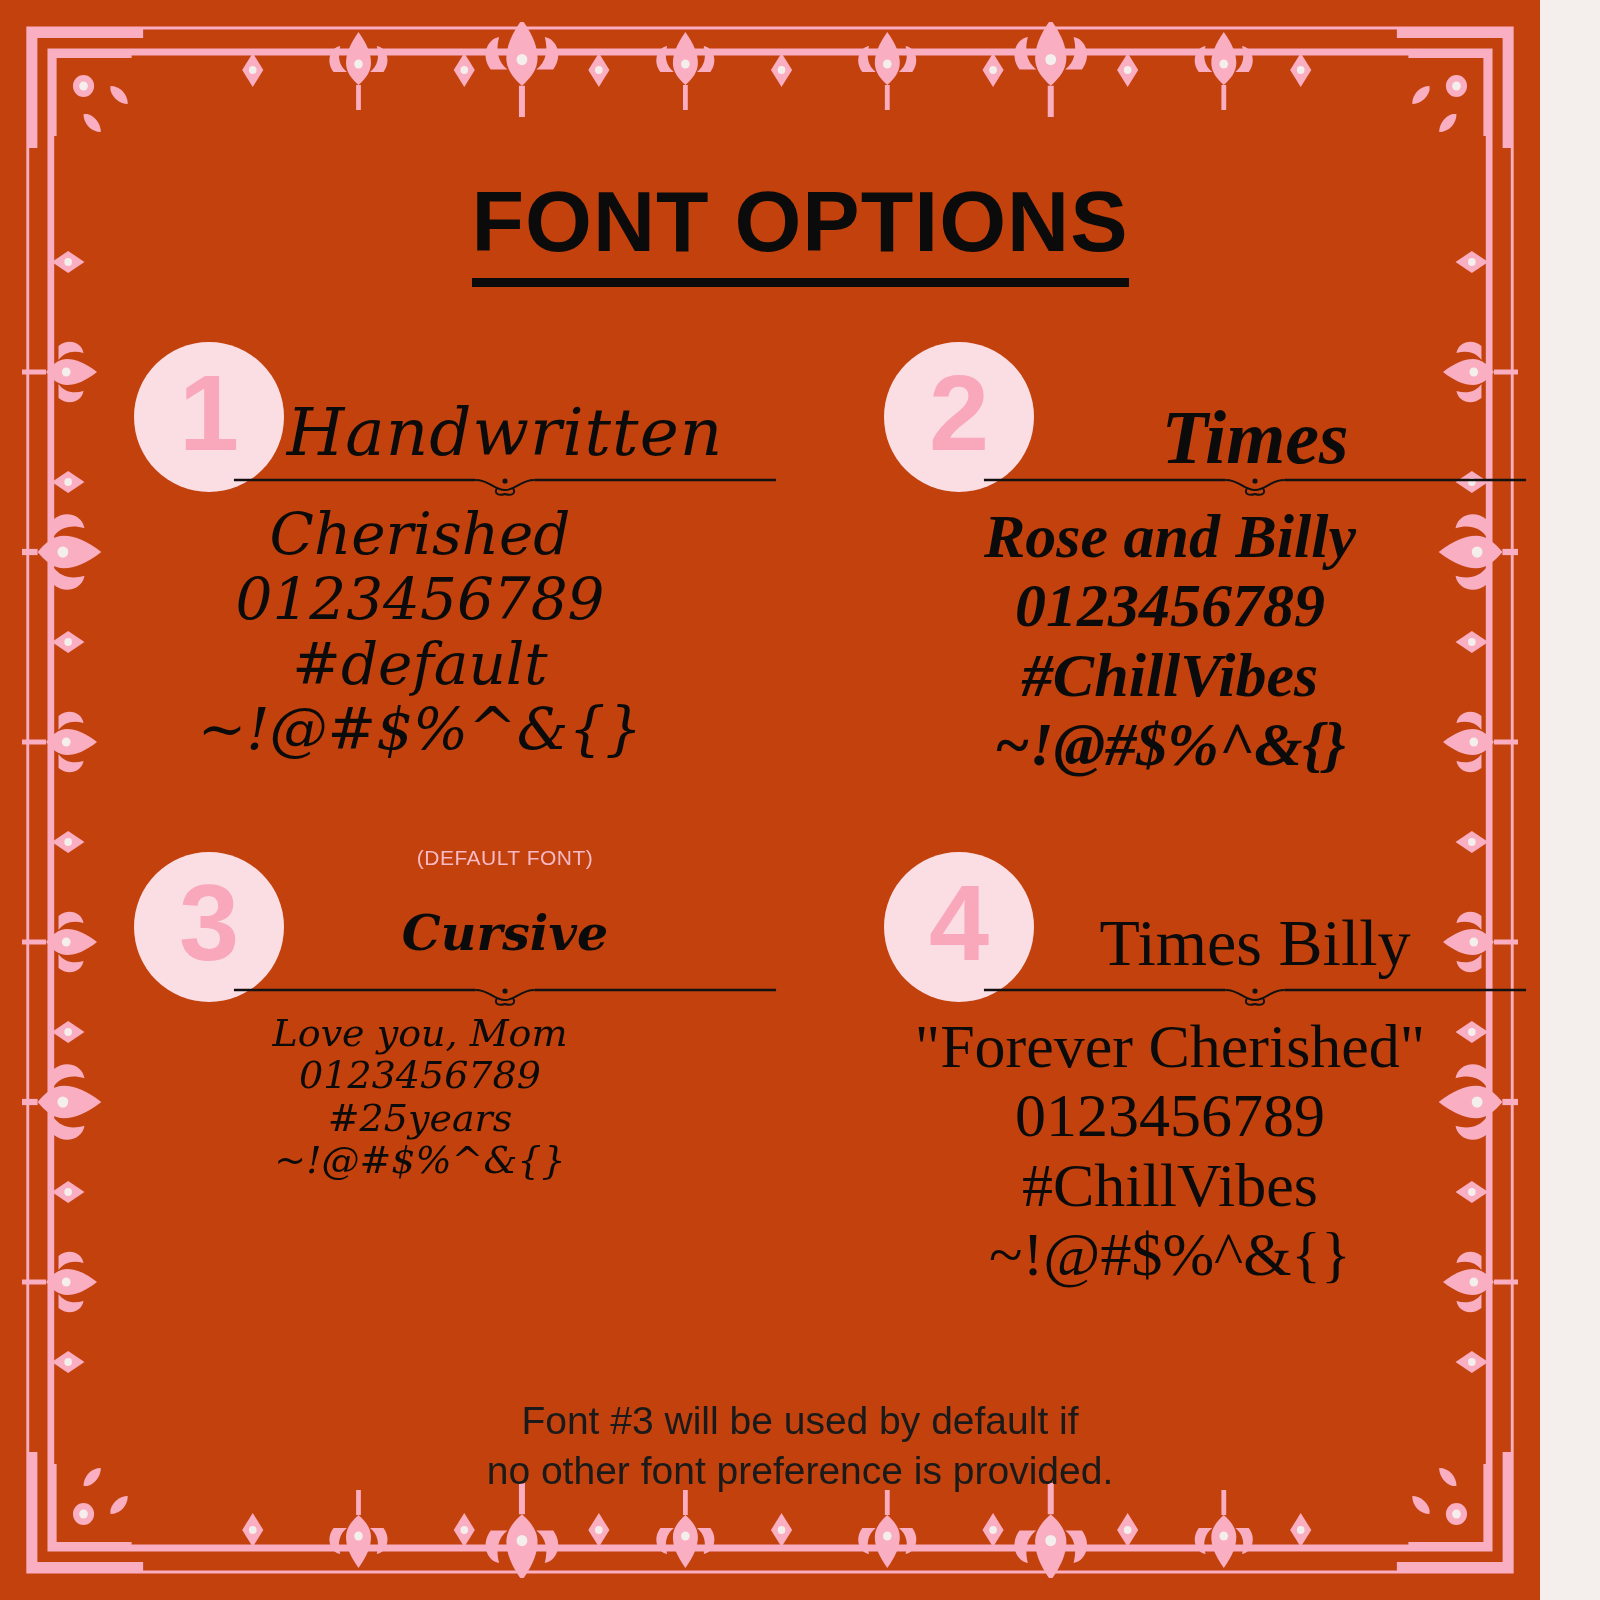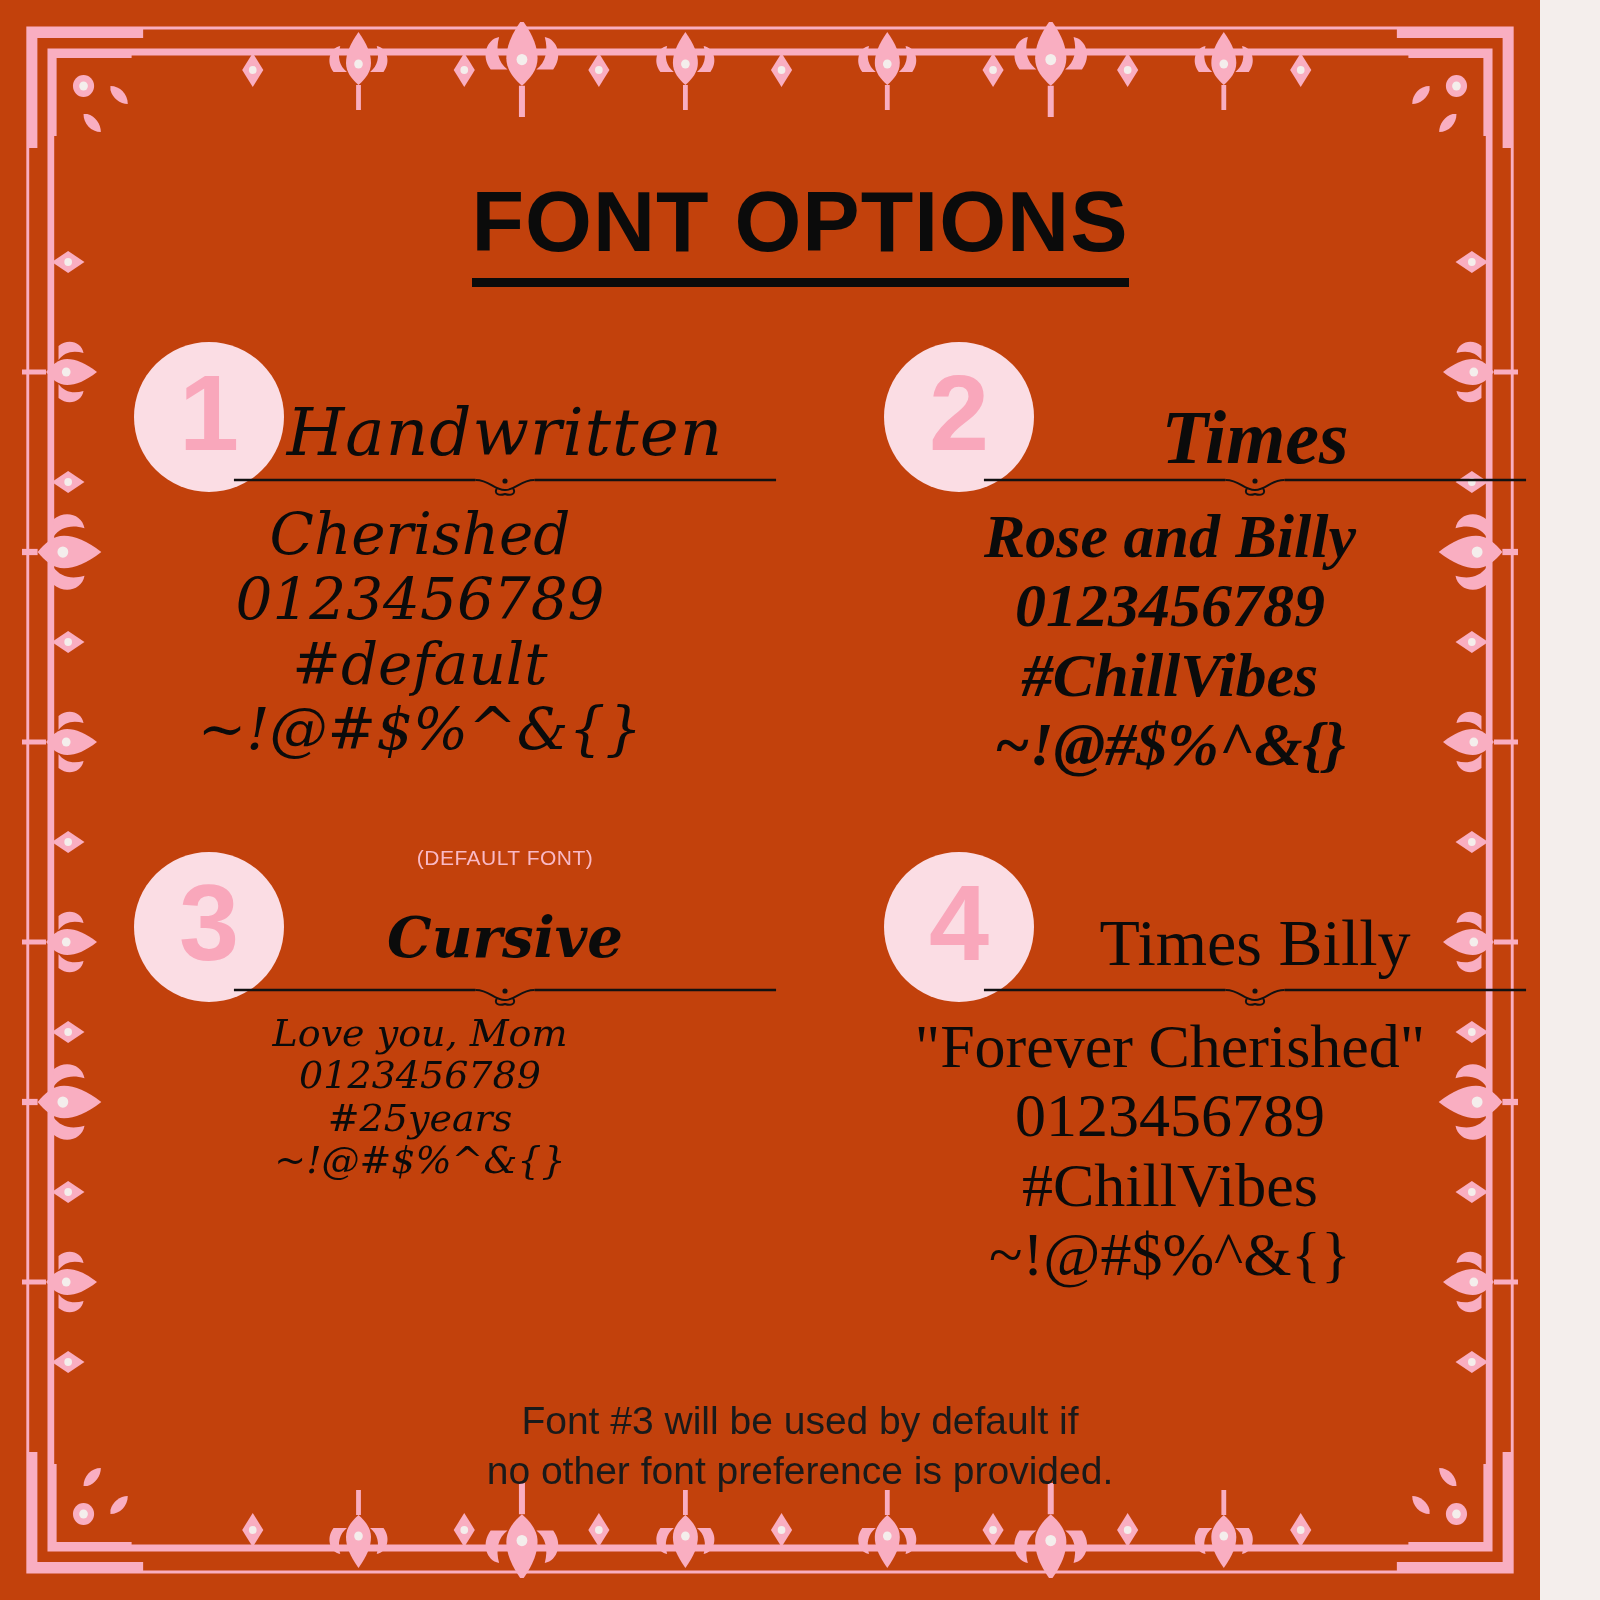--- a/index.html
+++ b/index.html
@@ -144,21 +144,21 @@
   }
   .samples div { line-height: 1.12; white-space: nowrap; }
 
   
   .f-handwritten .name { font-family: "DejaVu Serif", serif; font-size: 66px; font-style: italic; font-weight: 400; letter-spacing: 1px; }
   .f-handwritten .samples { font-family: "DejaVu Serif", serif; font-style: italic; font-size: 58px; }
 
   .f-script .name { font-family: "Liberation Serif", serif; font-style: italic; font-weight: bold; font-size: 76px; }
   .f-script .samples { font-family: "Liberation Serif", serif; font-style: italic; font-weight: bold; font-size: 62px; }
 
-  .f-cursive .name { font-family: "DejaVu Serif", serif; font-style: italic; font-weight: bold; font-size: 56px; }
+  .f-cursive .name { font-family: "DejaVu Serif", serif; font-style: italic; font-weight: bold; font-size: 49px; }
   .f-cursive .samples { font-family: "DejaVu Serif", serif; font-style: italic; font-size: 38px; }
 
   .f-times .name { font-family: "Liberation Serif", serif; font-size: 66px; font-weight: 400; }
   .f-times .samples { font-family: "Liberation Serif", serif; font-size: 62px; }
 
   
   .footer {
     position: absolute;
     left: 0;
     bottom: 104px;

